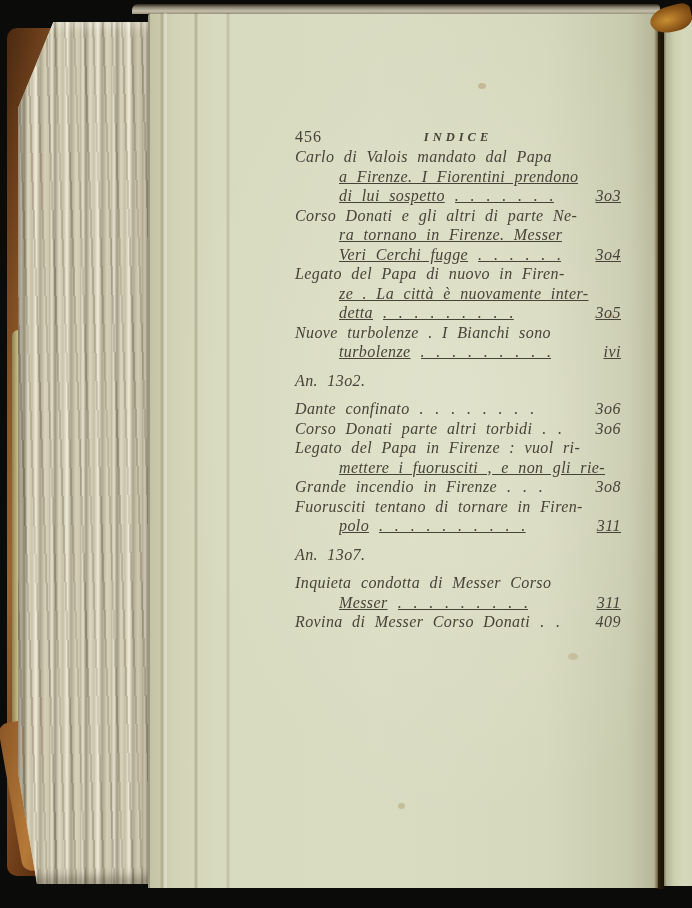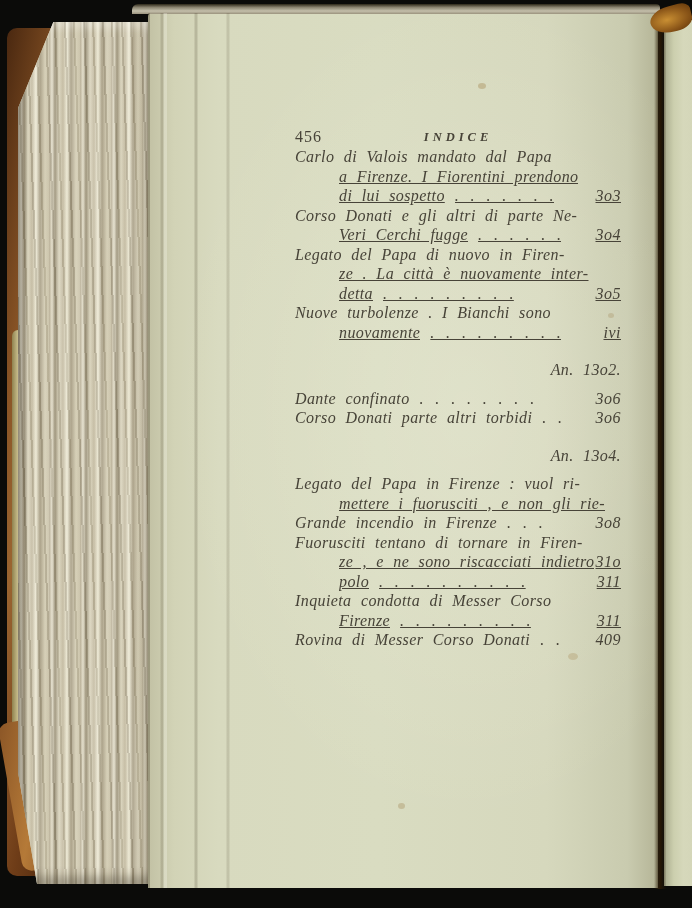--- a/index.html
+++ b/index.html
@@ -95,21 +95,21 @@
   .running-head{
     position:absolute;left:50%;top:1px;transform:translateX(-50%);
     font-style:italic;font-weight:bold;font-size:12.5px;letter-spacing:4px;
   }
   .index-body{font-style:italic;}
   .line{display:flex;align-items:baseline;white-space:nowrap;}
   .line .txt{flex:0 1 auto;min-width:0;overflow:hidden;}
   .ind{padding-left:44px;text-decoration:underline;}
   .dots{margin-left:10px;margin-right:6px;word-spacing:7px;flex:0 1 auto;overflow:hidden;}
   .pg{margin-left:auto;letter-spacing:.5px;text-align:center;}
-  .an-heading{text-align:right;margin:18px 0 9px;}
+  .an-heading{text-align:left;margin:9px 0 9px;}
 </style>
 </head>
 <body>
 
 <div class="scene">
 
   <div class="cover-spine"></div>
   <div class="cover-inner-strip"></div>
   <div class="cover-corner-bottom"></div>
 
@@ -140,20 +140,23 @@
               <span class="txt">di lui sospetto</span>
               <span class="dots">. . . . . . .</span>
               <span class="pg">3o3</span>
             </div>
           </div>
           <div class="entry">
             <div class="line">
               <span class="txt">Corso Donati e gli altri di parte Ne-</span>
             </div>
             <div class="line ind">
+              <span class="txt">ra tornano in Firenze. Messer</span>
+            </div>
+            <div class="line ind">
               <span class="txt">Veri Cerchi fugge</span>
               <span class="dots">. . . . . .</span>
               <span class="pg">3o4</span>
             </div>
           </div>
           <div class="entry">
             <div class="line">
               <span class="txt">Legato del Papa di nuovo in Firen-</span>
             </div>
             <div class="line ind">
@@ -163,78 +166,74 @@
               <span class="txt">detta</span>
               <span class="dots">. . . . . . . . .</span>
               <span class="pg">3o5</span>
             </div>
           </div>
           <div class="entry">
             <div class="line">
               <span class="txt">Nuove turbolenze . I Bianchi sono</span>
             </div>
             <div class="line ind">
-              <span class="txt">nuovamente</span>
+              <span class="txt">turbolenze</span>
               <span class="dots">. . . . . . . . .</span>
               <span class="pg">ivi</span>
             </div>
           </div>
           <div class="an-heading">An. 13o2.</div>
           <div class="entry">
             <div class="line">
               <span class="txt">Dante confinato</span>
               <span class="dots">. . . . . . . .</span>
               <span class="pg">3o6</span>
             </div>
           </div>
           <div class="entry">
             <div class="line">
               <span class="txt">Corso Donati parte altri torbidi</span>
               <span class="dots">. .</span>
               <span class="pg">3o6</span>
             </div>
           </div>
-          <div class="an-heading">An. 13o4.</div>
           <div class="entry">
             <div class="line">
               <span class="txt">Legato del Papa in Firenze : vuol ri-</span>
             </div>
             <div class="line ind">
               <span class="txt">mettere i fuorusciti , e non gli rie-</span>
             </div>
           </div>
           <div class="entry">
             <div class="line">
               <span class="txt">Grande incendio in Firenze</span>
               <span class="dots">. . .</span>
               <span class="pg">3o8</span>
             </div>
           </div>
           <div class="entry">
             <div class="line">
               <span class="txt">Fuorusciti tentano di tornare in Firen-</span>
             </div>
-            <div class="line ind">
-              <span class="txt">ze , e ne sono riscacciati indietro</span>
-              <span class="pg">31o</span>
-            </div>
           </div>
           <div class="entry">
             <div class="line ind">
               <span class="txt">polo</span>
               <span class="dots">. . . . . . . . . .</span>
               <span class="pg">311</span>
             </div>
           </div>
+          <div class="an-heading">An. 13o7.</div>
           <div class="entry">
             <div class="line">
               <span class="txt">Inquieta condotta di Messer Corso</span>
             </div>
             <div class="line ind">
-              <span class="txt">Firenze</span>
+              <span class="txt">Messer</span>
               <span class="dots">. . . . . . . . .</span>
               <span class="pg">311</span>
             </div>
           </div>
           <div class="entry">
             <div class="line">
               <span class="txt">Rovina di Messer Corso Donati</span>
               <span class="dots">. .</span>
               <span class="pg">409</span>
             </div>

